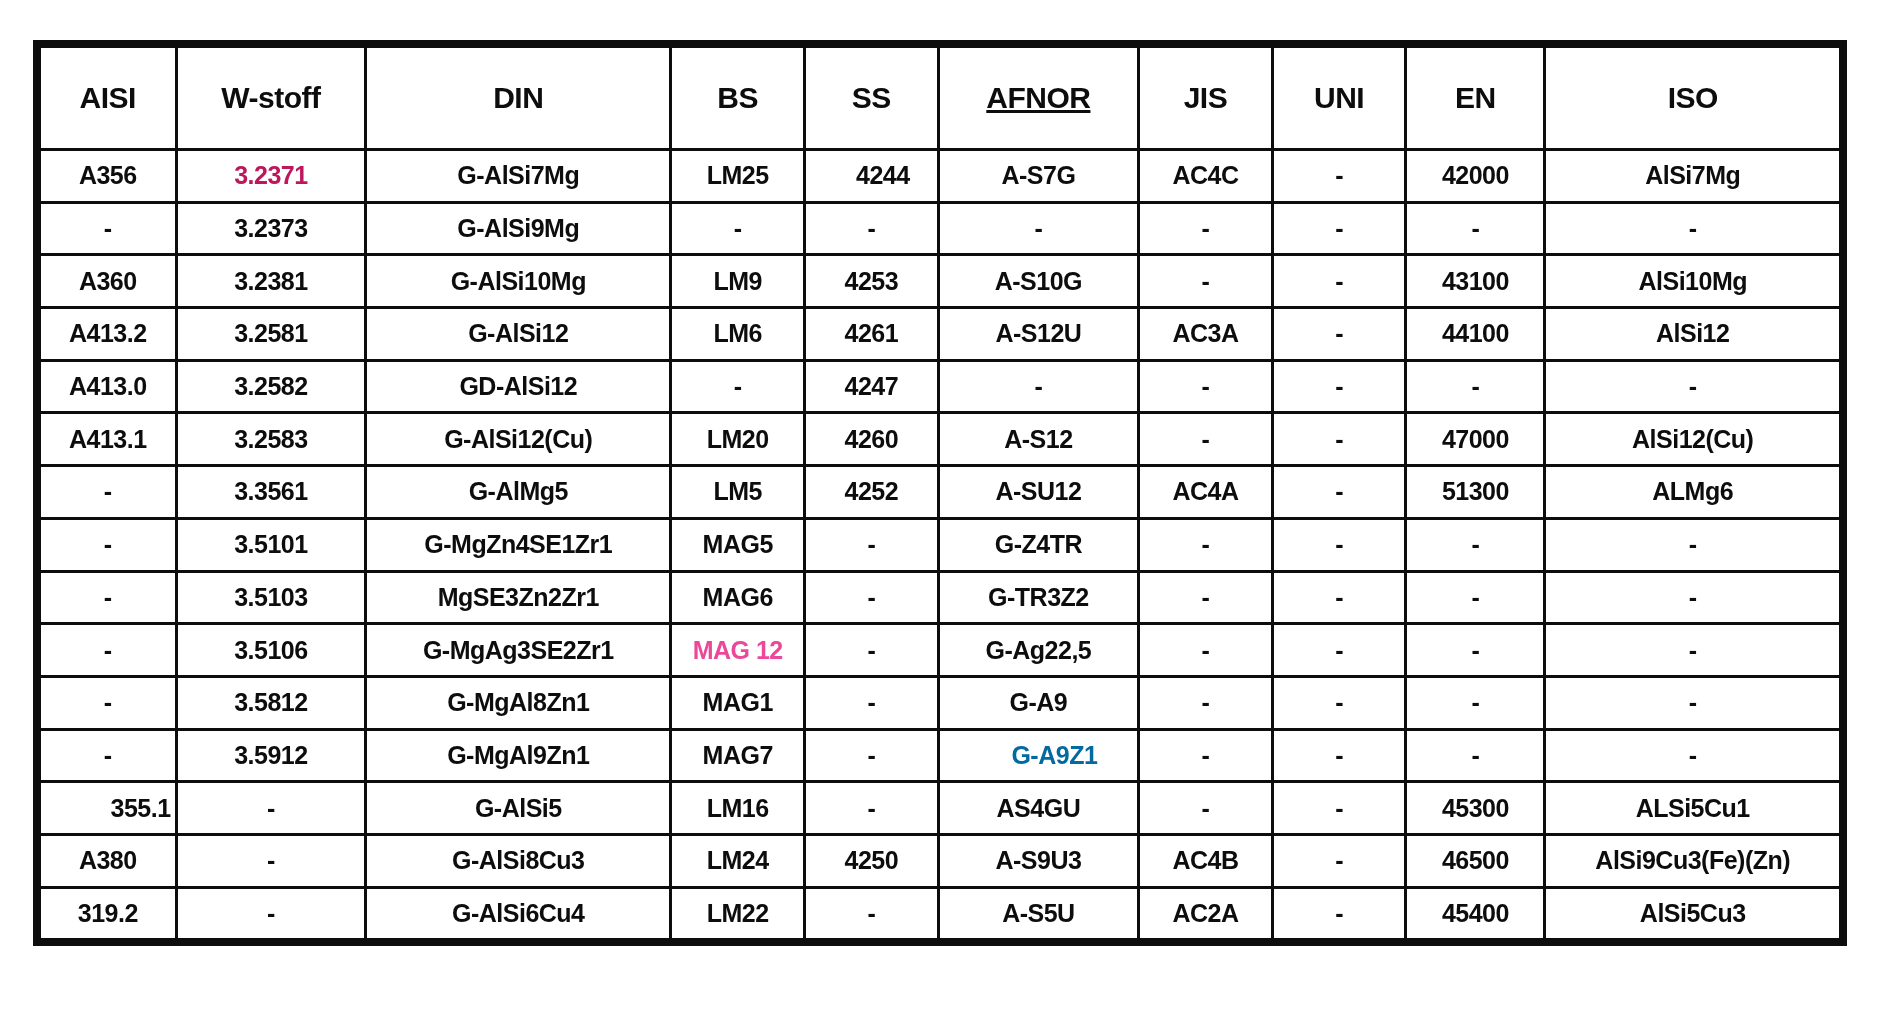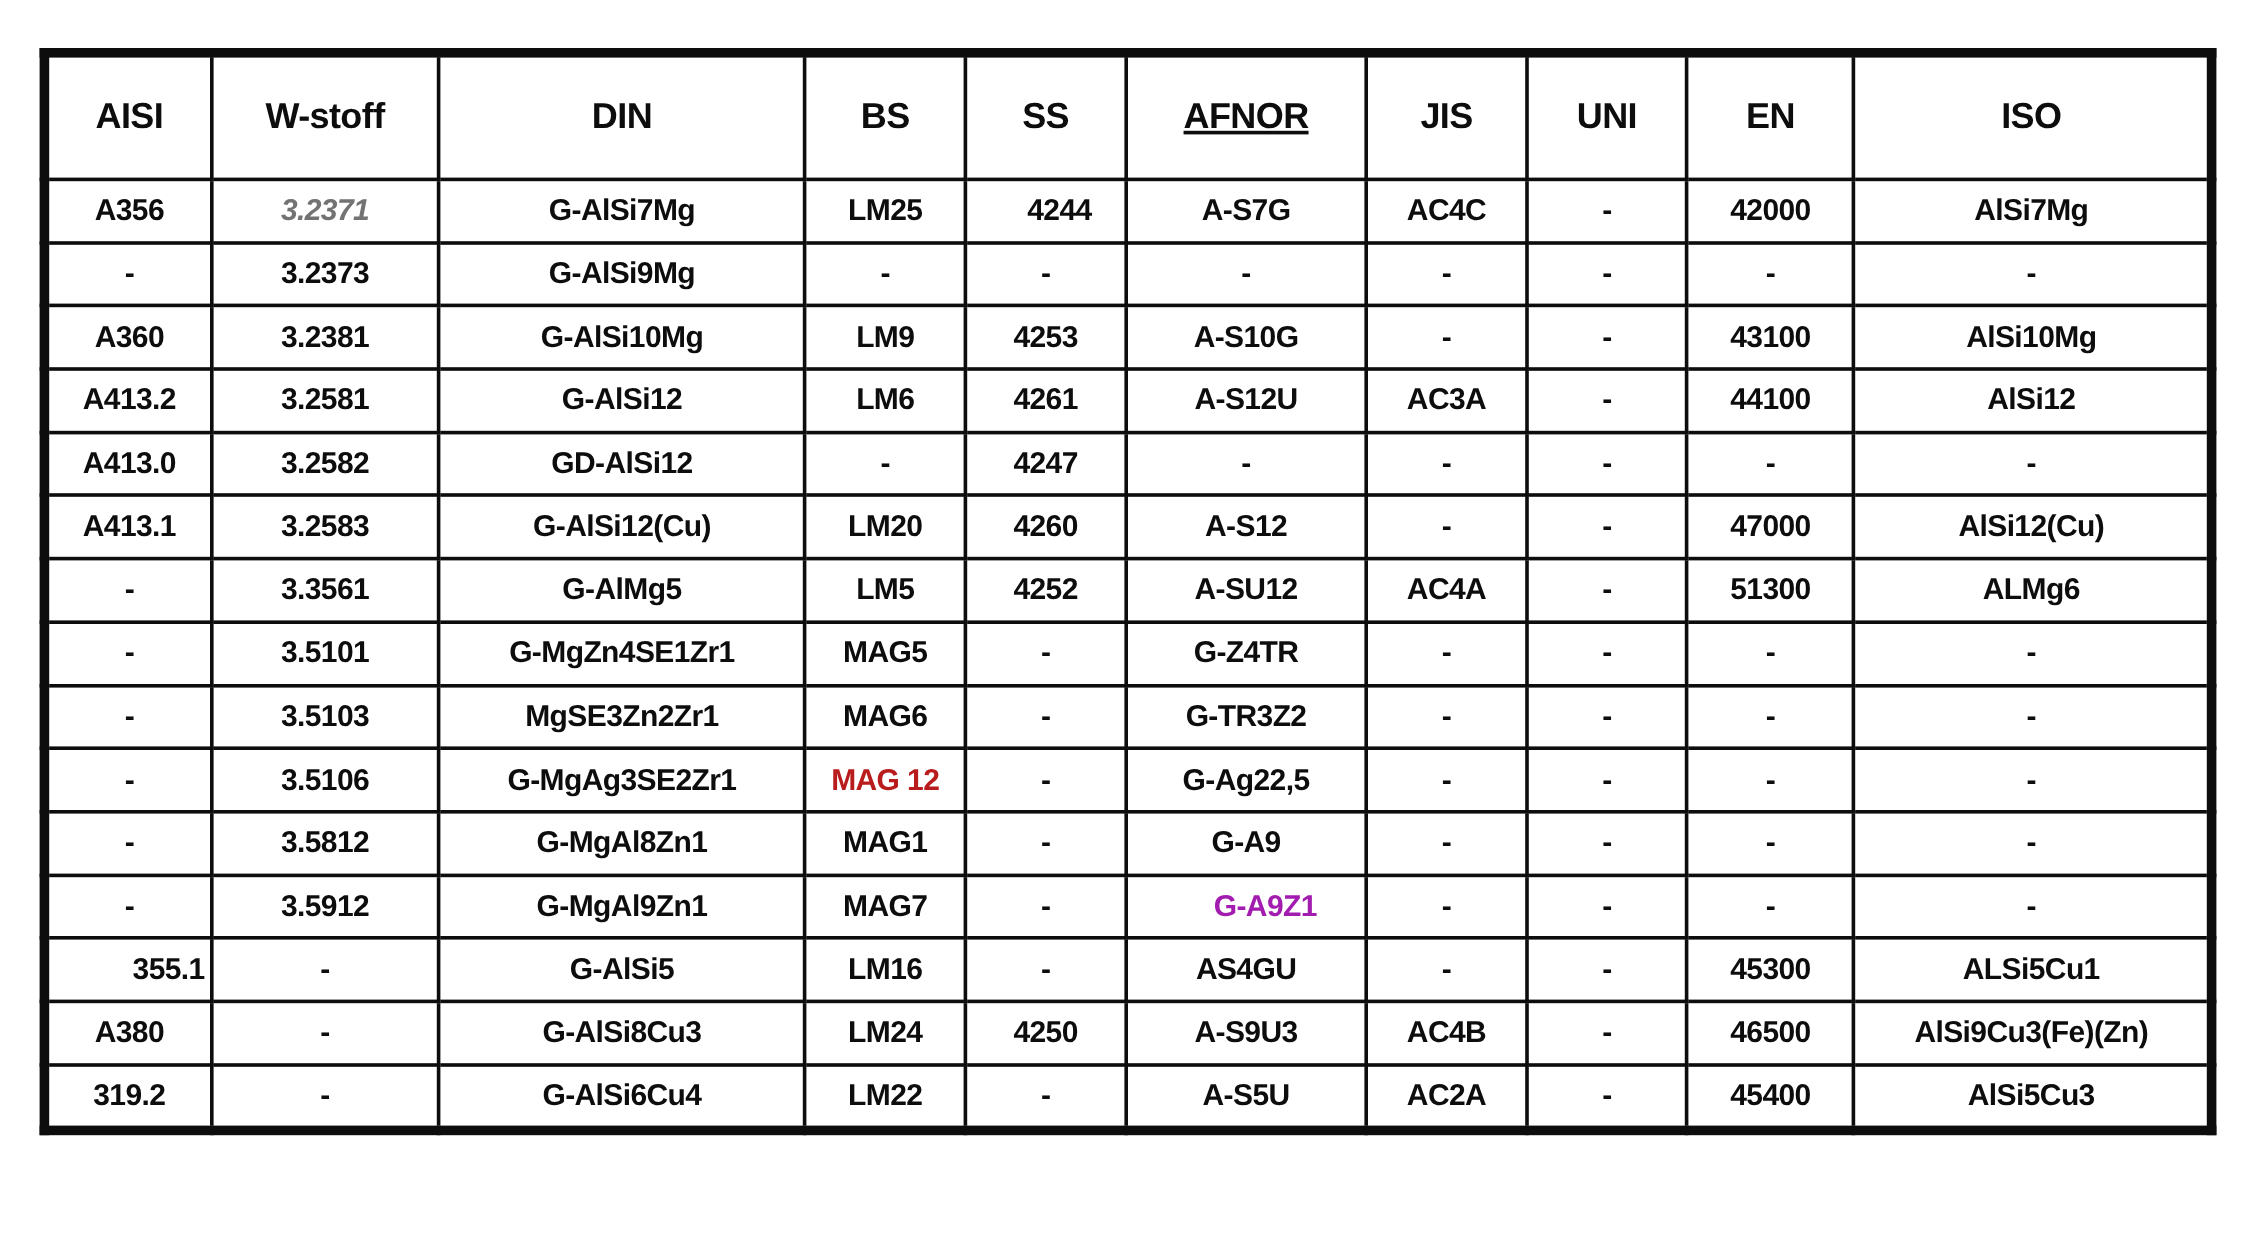--- a/index.html
+++ b/index.html
@@ -77,21 +77,21 @@
           <th style="border-color: rgb(13, 13, 13); color: rgb(13, 13, 13); text-decoration: underline;">AFNOR</th>
           <th style="border-color: rgb(13, 13, 13); color: rgb(13, 13, 13);">JIS</th>
           <th style="border-color: rgb(13, 13, 13); color: rgb(13, 13, 13);">UNI</th>
           <th style="border-color: rgb(13, 13, 13); color: rgb(13, 13, 13);">EN</th>
           <th style="border-color: rgb(13, 13, 13); color: rgb(13, 13, 13);">ISO</th>
         </tr>
     </thead>
     <tbody>
         <tr>
           <td style="border-color: rgb(13, 13, 13); color: rgb(13, 13, 13);">A356</td>
-          <td style="border-color: rgb(13, 13, 13); color: #737373; font-style: italic;">3.2371</td>
+          <td style="border-color: rgb(13, 13, 13); color: #be185d;">3.2371</td>
           <td style="border-color: rgb(13, 13, 13); color: rgb(13, 13, 13);">G-AlSi7Mg</td>
           <td style="border-color: rgb(13, 13, 13); color: rgb(13, 13, 13);">LM25</td>
           <td style="border-color: rgb(13, 13, 13); color: rgb(13, 13, 13); padding-left: 27px;">4244</td>
           <td style="border-color: rgb(13, 13, 13); color: rgb(13, 13, 13);">A-S7G</td>
           <td style="border-color: rgb(13, 13, 13); color: rgb(13, 13, 13);">AC4C</td>
           <td style="border-color: rgb(13, 13, 13); color: rgb(13, 13, 13);">-</td>
           <td style="border-color: rgb(13, 13, 13); color: rgb(13, 13, 13);">42000</td>
           <td style="border-color: rgb(13, 13, 13); color: rgb(13, 13, 13);">AlSi7Mg</td>
         </tr>
         <tr>
@@ -187,21 +187,21 @@
           <td style="border-color: rgb(13, 13, 13); color: rgb(13, 13, 13);">G-TR3Z2</td>
           <td style="border-color: rgb(13, 13, 13); color: rgb(13, 13, 13);">-</td>
           <td style="border-color: rgb(13, 13, 13); color: rgb(13, 13, 13);">-</td>
           <td style="border-color: rgb(13, 13, 13); color: rgb(13, 13, 13);">-</td>
           <td style="border-color: rgb(13, 13, 13); color: rgb(13, 13, 13);">-</td>
         </tr>
         <tr>
           <td style="border-color: rgb(13, 13, 13); color: rgb(13, 13, 13);">-</td>
           <td style="border-color: rgb(13, 13, 13); color: rgb(13, 13, 13);">3.5106</td>
           <td style="border-color: rgb(13, 13, 13); color: rgb(13, 13, 13);">G-MgAg3SE2Zr1</td>
-          <td style="border-color: rgb(13, 13, 13); color: #b91c1c;">MAG 12</td>
+          <td style="border-color: rgb(13, 13, 13); color: #ec4899;">MAG 12</td>
           <td style="border-color: rgb(13, 13, 13); color: rgb(13, 13, 13);">-</td>
           <td style="border-color: rgb(13, 13, 13); color: rgb(13, 13, 13);">G-Ag22,5</td>
           <td style="border-color: rgb(13, 13, 13); color: rgb(13, 13, 13);">-</td>
           <td style="border-color: rgb(13, 13, 13); color: rgb(13, 13, 13);">-</td>
           <td style="border-color: rgb(13, 13, 13); color: rgb(13, 13, 13);">-</td>
           <td style="border-color: rgb(13, 13, 13); color: rgb(13, 13, 13);">-</td>
         </tr>
         <tr>
           <td style="border-color: rgb(13, 13, 13); color: rgb(13, 13, 13);">-</td>
           <td style="border-color: rgb(13, 13, 13); color: rgb(13, 13, 13);">3.5812</td>
@@ -213,21 +213,21 @@
           <td style="border-color: rgb(13, 13, 13); color: rgb(13, 13, 13);">-</td>
           <td style="border-color: rgb(13, 13, 13); color: rgb(13, 13, 13);">-</td>
           <td style="border-color: rgb(13, 13, 13); color: rgb(13, 13, 13);">-</td>
         </tr>
         <tr>
           <td style="border-color: rgb(13, 13, 13); color: rgb(13, 13, 13);">-</td>
           <td style="border-color: rgb(13, 13, 13); color: rgb(13, 13, 13);">3.5912</td>
           <td style="border-color: rgb(13, 13, 13); color: rgb(13, 13, 13);">G-MgAl9Zn1</td>
           <td style="border-color: rgb(13, 13, 13); color: rgb(13, 13, 13);">MAG7</td>
           <td style="border-color: rgb(13, 13, 13); color: rgb(13, 13, 13);">-</td>
-          <td style="border-color: rgb(13, 13, 13); color: #a21caf; padding-left: 36px;">G-A9Z1</td>
+          <td style="border-color: rgb(13, 13, 13); color: #0369a1; padding-left: 36px;">G-A9Z1</td>
           <td style="border-color: rgb(13, 13, 13); color: rgb(13, 13, 13);">-</td>
           <td style="border-color: rgb(13, 13, 13); color: rgb(13, 13, 13);">-</td>
           <td style="border-color: rgb(13, 13, 13); color: rgb(13, 13, 13);">-</td>
           <td style="border-color: rgb(13, 13, 13); color: rgb(13, 13, 13);">-</td>
         </tr>
         <tr>
           <td style="border-color: rgb(13, 13, 13); color: rgb(13, 13, 13); text-align: right;">355.1</td>
           <td style="border-color: rgb(13, 13, 13); color: rgb(13, 13, 13);">-</td>
           <td style="border-color: rgb(13, 13, 13); color: rgb(13, 13, 13);">G-AlSi5</td>
           <td style="border-color: rgb(13, 13, 13); color: rgb(13, 13, 13);">LM16</td>

